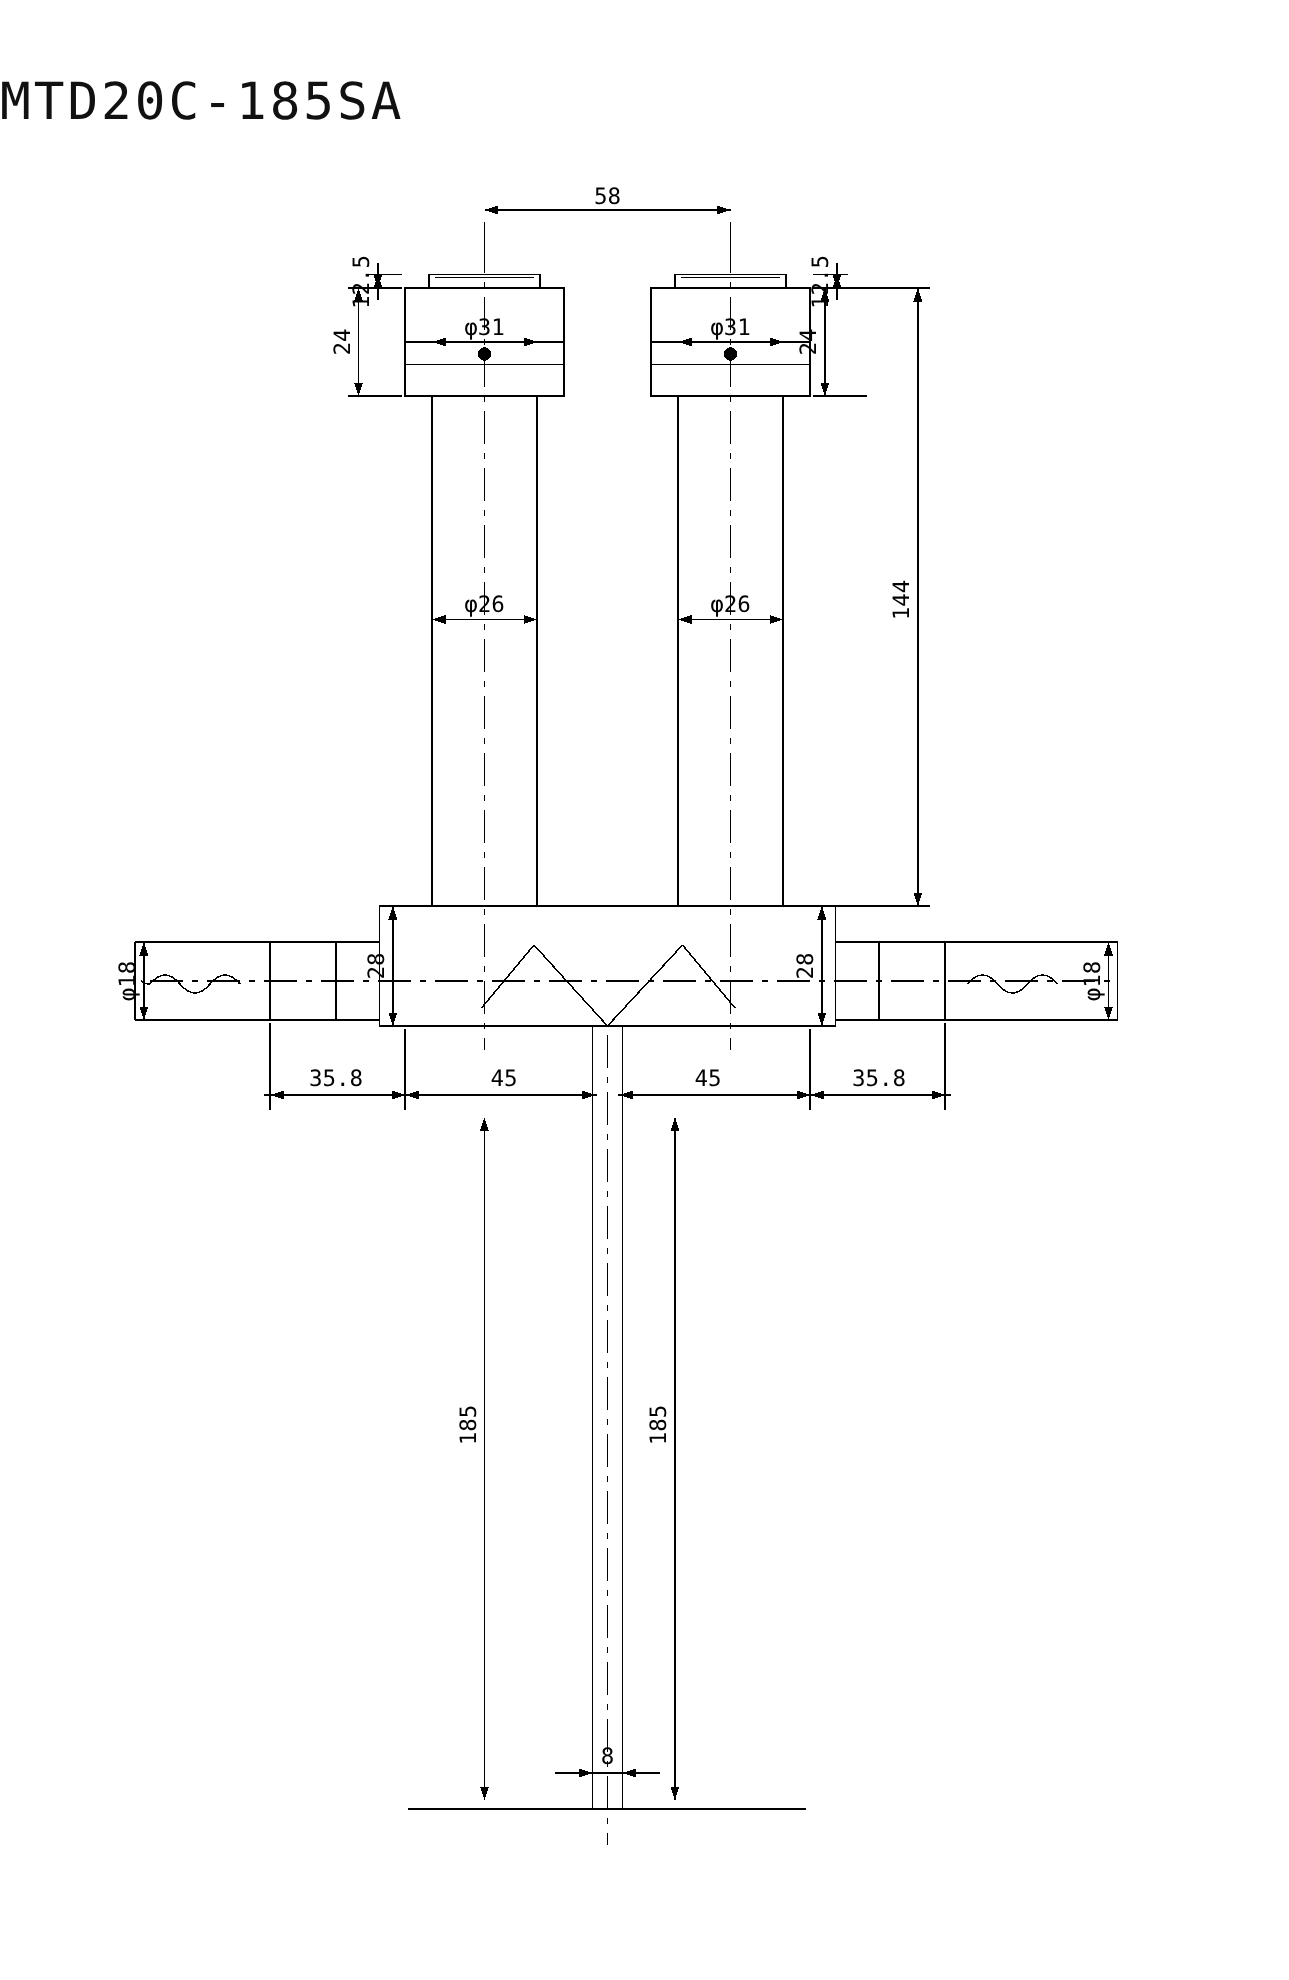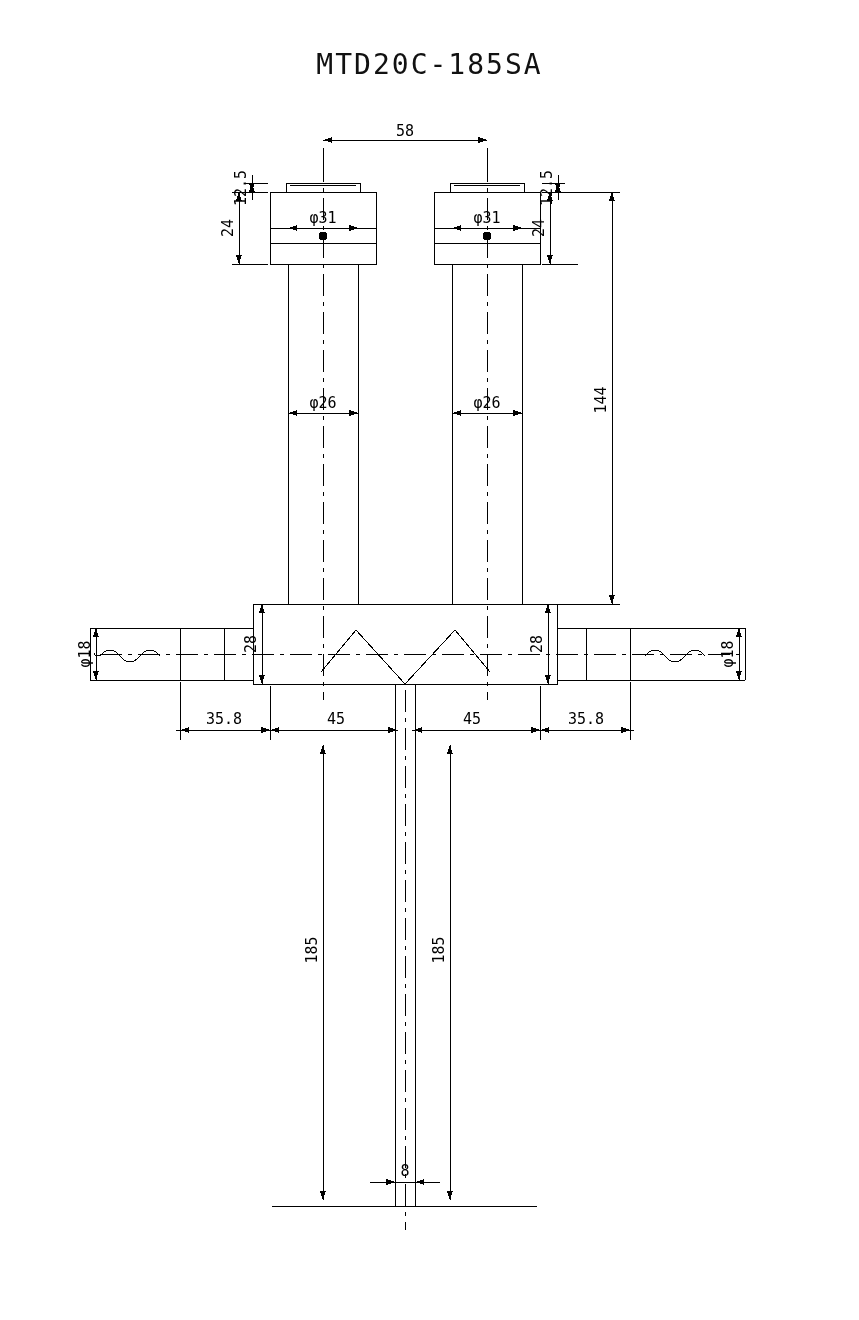--- a/index.html
+++ b/index.html
@@ -1,20 +1,20 @@
 <!DOCTYPE html>
 <html><head>
 <meta charset="utf-8">
 <style>
   html,body{margin:0;padding:0;background:#ffffff;}
   body{width:859px;height:1320px;position:relative;font-family:"DejaVu Sans",sans-serif;color:#000;}
   #sheet{position:absolute;left:0;top:0;width:859px;height:1320px;overflow:hidden;}
   .title{
-    position:absolute;left:0;top:48px;width:859px;text-align:center;
-    font-size:28px;letter-spacing:2px;font-family:"DejaVu Sans Mono",monospace;
+    position:absolute;left:0;top:48px;width:859px;
+    font-size:34px;letter-spacing:2px;font-family:"DejaVu Sans Mono",monospace;
     font-weight:400;color:#111;
   }
   svg{position:absolute;left:0;top:0;}
   .dimtext{
     font-family:"DejaVu Sans Mono",monospace;font-size:15px;fill:#000;
   }
   .dimtext-v{
     font-family:"DejaVu Sans Mono",monospace;font-size:15px;fill:#000;
   }
 </style>

